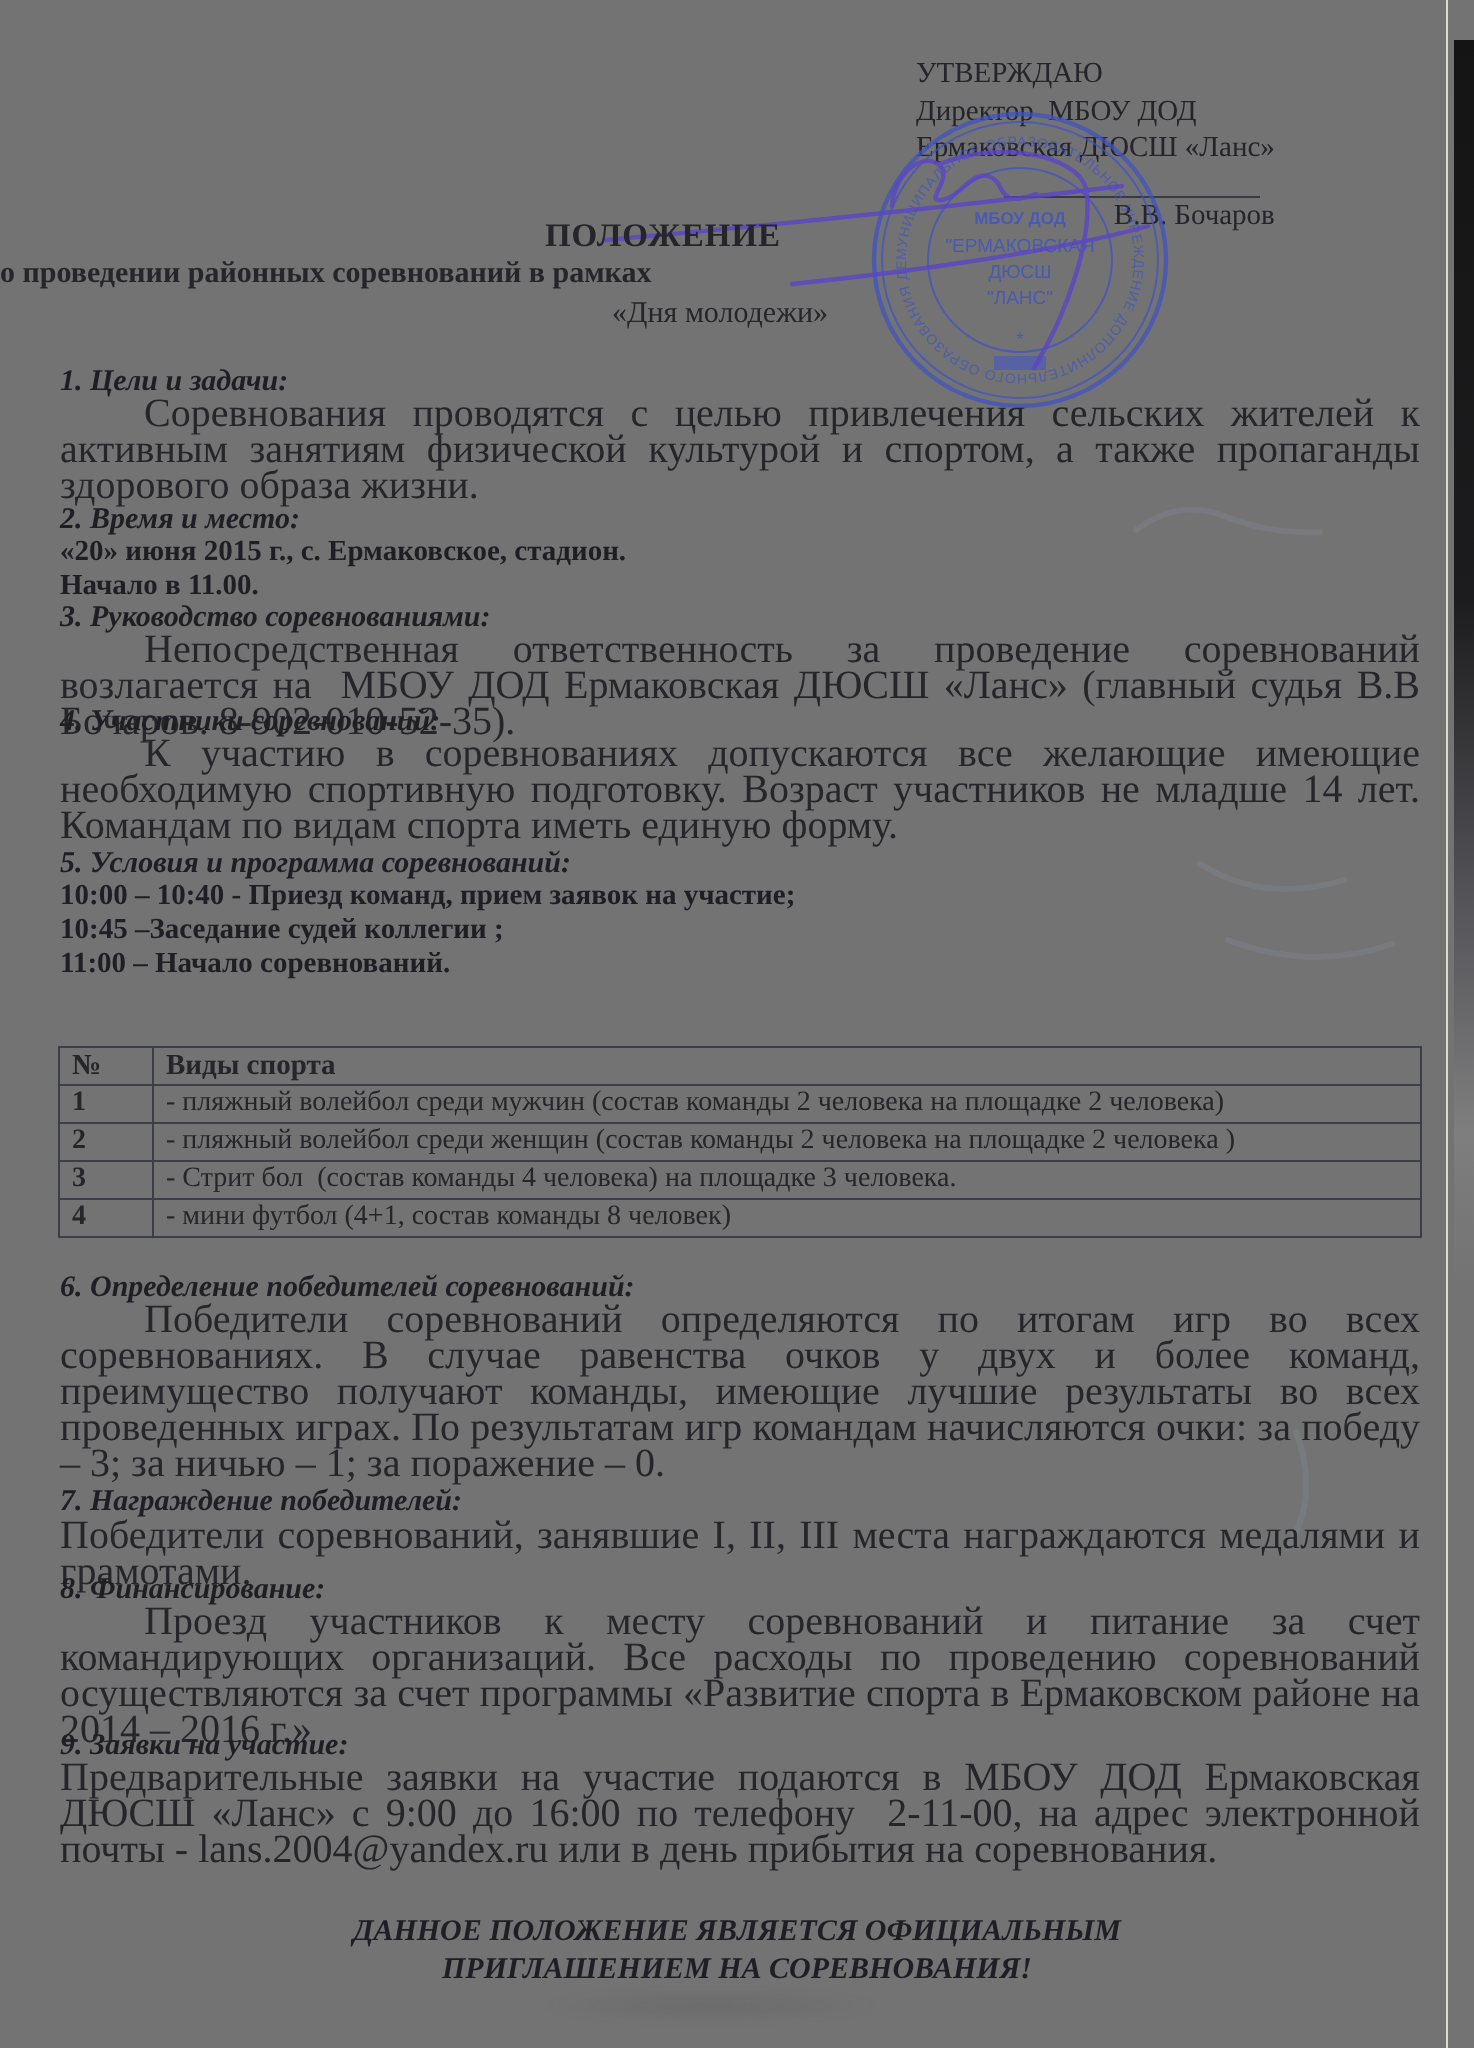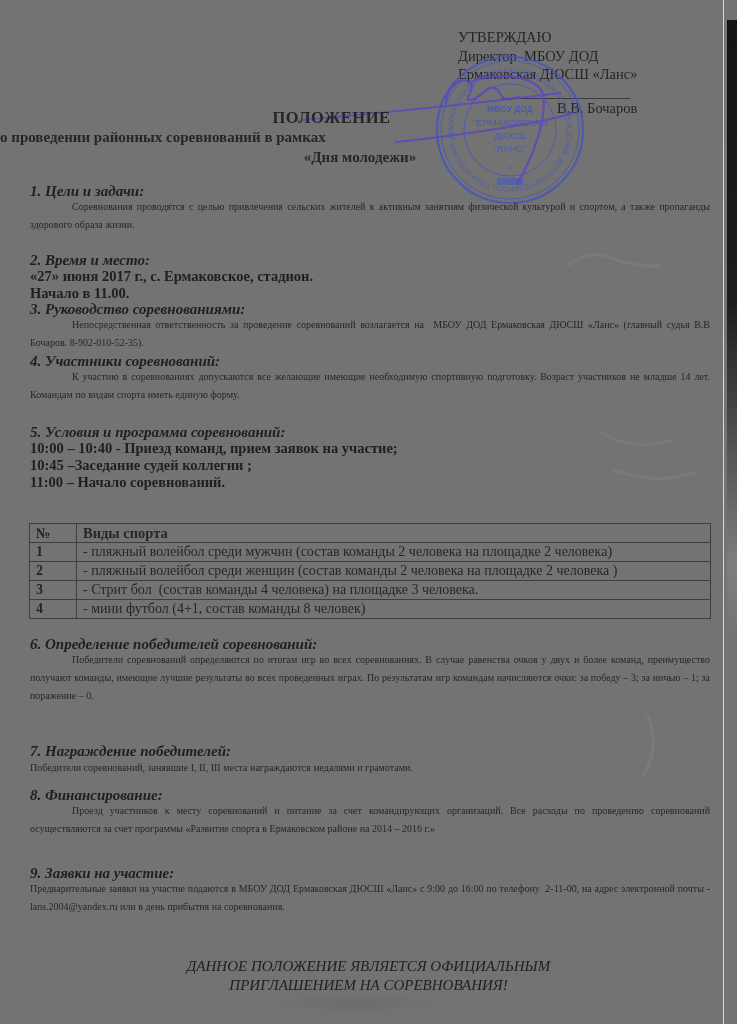--- a/index.html
+++ b/index.html
@@ -11,30 +11,30 @@
     font-family:"Liberation Serif","DejaVu Serif",serif;
     color:#26262a;
   }
   .abs{position:absolute;}
   .pre{white-space:pre-wrap;}
   .approval{left:458px;top:28px;font-size:14.5px;line-height:18.5px;color:#24242a;}
   .sig-row{display:flex;align-items:flex-end;flex-direction:column;}
   .sig-line{display:inline-block;width:128px;border-bottom:1.6px solid #3a3a42;height:14px;margin-right:7px;}
   .title-1{left:0;width:663px;top:108px;text-align:center;font-weight:bold;font-size:16.5px;letter-spacing:.5px;}
   .title-2{left:0;width:720px;top:129px;font-weight:bold;font-size:15px;font-family:Liberation Serif, serif;}
-  .title-3{left:0;width:720px;top:149px;text-align:center;font-weight:bold;font-size:15px;}
+  .title-3{left:0;width:720px;top:149px;text-align:center;font-weight:normal;font-size:15px;}
   .sec-head{left:30px;width:660px;text-align:left;font-weight:bold;font-style:italic;font-size:15px;color:#1e1e24;}
-  .body-text{left:30px;width:680px;font-size:10px;line-height:18px;text-align:justify;}
+  .body-text{left:30px;width:680px;font-size:20px;line-height:18px;text-align:justify;}
   .indent{text-indent:42px;}
   .bold-line{left:30px;width:690px;font-weight:bold;font-size:14.5px;line-height:17px;color:#1e1e24;}
   .sports-table{border-collapse:collapse;width:682px;font-size:14px;color:#26262a;}
   .sports-table th,.sports-table td{border:1.5px solid #3c3e45;padding:0 6px;height:18px;text-align:left;vertical-align:middle;}
   .sports-table .num{width:34px;font-weight:bold;}
   .sports-table th{font-weight:bold;font-size:14.5px;}
-  .footer-line{left:0;width:737px;text-align:center;font-weight:normal;font-style:italic;font-size:15px;color:#1e1e24;}
+  .footer-line{left:0;width:737px;text-align:center;font-weight:bold;font-style:italic;font-size:15px;color:#1e1e24;}
   .stamp{left:430px;top:50px;}
   .overlay{left:0;top:0;pointer-events:none;}
   .edge-strip{
     right:0;top:20px;width:10px;height:620px;
     background:linear-gradient(#141414 0%,#1c1c1e 45%,#55555a 70%,rgba(160,160,160,.25) 88%,rgba(160,160,160,0) 100%);
   }
   .edge-line{right:13px;top:0;width:1px;height:1024px;background:#dcd9d0;}
   .smudge{left:270px;top:995px;width:170px;height:16px;border-radius:50%;
     background:radial-gradient(closest-side,rgba(60,60,60,.14),rgba(60,60,60,0));filter:blur(2px);}
 </style>
@@ -91,21 +91,21 @@
   </svg>
 
   <div class="abs title-1">ПОЛОЖЕНИЕ</div>
   <div class="abs title-2">о проведении районных соревнований в рамках</div>
   <div class="abs title-3">«Дня молодежи»</div>
 
   <div class="abs sec-head" style="top:183px">1. Цели и задачи:</div>
   <div class="abs body-text indent pre" style="top:198px">Соревнования проводятся с целью привлечения сельских жителей к активным занятиям физической культурой и спортом, а также пропаганды здорового образа жизни.</div>
 
   <div class="abs sec-head" style="top:252px">2. Время и место:</div>
-  <div class="abs bold-line" style="top:268px">«27» июня 2017 г., с. Ермаковское, стадион.</div>
+  <div class="abs bold-line" style="top:268px">«20» июня 2015 г., с. Ермаковское, стадион.</div>
   <div class="abs bold-line" style="top:285px">Начало в 11.00.</div>
 
   <div class="abs sec-head" style="top:301px">3. Руководство соревнованиями:</div>
   <div class="abs body-text indent pre" style="top:316px">Непосредственная ответственность за проведение соревнований возлагается на  МБОУ ДОД Ермаковская ДЮСШ «Ланс» (главный судья В.В  Бочаров. 8-902-010-52-35).</div>
 
   <div class="abs sec-head" style="top:353px">4. Участники соревнований:</div>
   <div class="abs body-text indent pre" style="top:368px">К участию в соревнованиях допускаются все желающие имеющие необходимую спортивную подготовку. Возраст участников не младше 14 лет. Командам по видам спорта иметь единую форму.</div>
 
   <div class="abs sec-head" style="top:424px">5. Условия и программа соревнований:</div>
   <div class="abs bold-line" style="top:440px">10:00 – 10:40 - Приезд команд, прием заявок на участие;</div>

